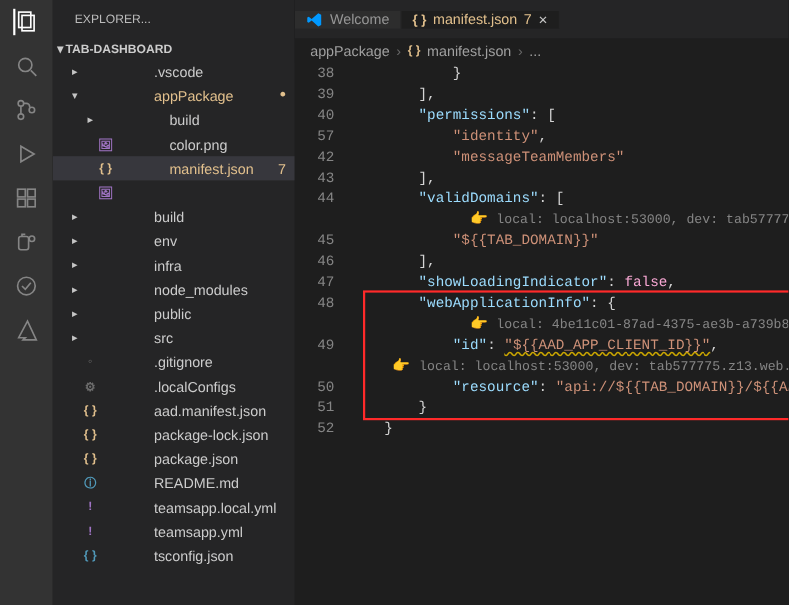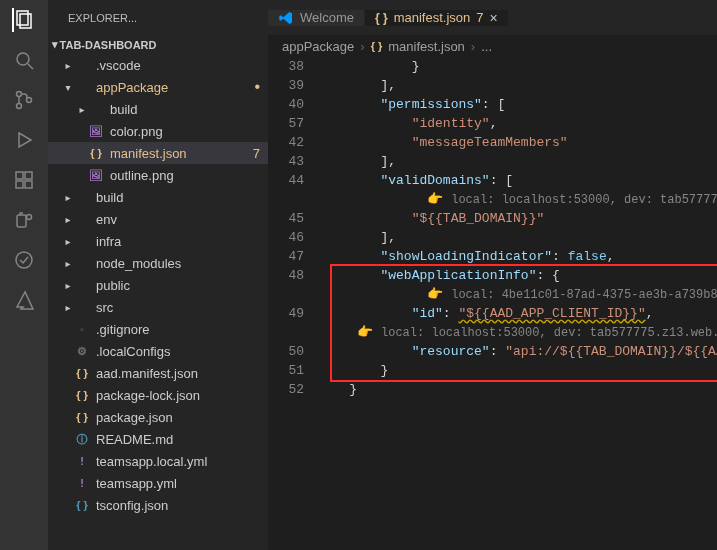--- a/index.html
+++ b/index.html
@@ -77,21 +77,21 @@
     padding-right: 8px;
     cursor: pointer;
     font-size: 13px;
     color: #cccccc;
     white-space: nowrap;
   }
   .tree-item.selected { background: #37373d; }
   .tree-item.modified { color: #e2c08d; }
   .tree-item .twisty { width: 12px; display:inline-flex; justify-content:center; color:#c5c5c5; font-size:10px; }
   .tree-item .file-icon { width: 16px; margin-right: 6px; display:inline-flex; justify-content:center; align-items:center; }
-  .tree-item .label { flex: 1; overflow:hidden; text-overflow:ellipsis; }
+  .tree-item .label { flex: 1; overflow:hidden; text-overflow:ellipsis;margin-left:44px; }
   .tree-item .badge { color:#e2c08d; margin-left:4px; }
   .tree-item .dot { color:#e2c08d; font-size:16px; line-height:0; margin-left:4px; }
   .depth-1 { padding-left: 14px; }
   .depth-2 { padding-left: 28px; }
 
   .editor-area {
     flex: 1;
     background: #1e1e1e;
     display: flex;
     flex-direction: column;
@@ -148,21 +148,21 @@
     padding-right:14px;
     user-select:none;
   }
   .gutter .ln { height: 19px; }
   .lines { flex:1; position:relative; overflow:hidden; }
   .line { height:19px; white-space:pre; color:#d4d4d4; }
   .inl-hint { color:#858585; font-size:12px; }
   .p  { color:#d4d4d4; }   
   .k  { color:#9cdcfe; }   
   .s  { color:#ce9178; }   
-  .b  { color:#7dd3fc; }   
+  .b  { color:#f9a8d4; }   
   .squiggle { text-decoration: underline wavy #cca700; text-underline-offset: 2px; }
   .highlight-box {
     position:absolute;
     border: 2px solid #ff2a2a;
     pointer-events:none;
   }
   .emoji { color:#f0c040; }
   svg { display:block; }
 </style>
 </head>
@@ -256,21 +256,20 @@
       </div>
       <div class="tree-item depth-2 selected modified">
         <span class="twisty"></span>
         <span class="file-icon" style="color:#e2c08d;font-size:11px;font-weight:bold;">{ }</span>
         <span class="label">manifest.json</span>
         <span class="badge">7</span>
       </div>
       <div class="tree-item depth-2">
         <span class="twisty"></span>
         <span class="file-icon" style="color:#a074c4;font-size:11px;font-weight:bold;">🖼</span>
-        <span class="label">outline.png</span>
       </div>
       <div class="tree-item depth-1">
         <span class="twisty">▸</span>
         <span class="file-icon" style="color:#c5c5c5;font-size:11px;font-weight:bold;"></span>
         <span class="label">build</span>
       </div>
       <div class="tree-item depth-1">
         <span class="twisty">▸</span>
         <span class="file-icon" style="color:#c5c5c5;font-size:11px;font-weight:bold;"></span>
         <span class="label">env</span>

